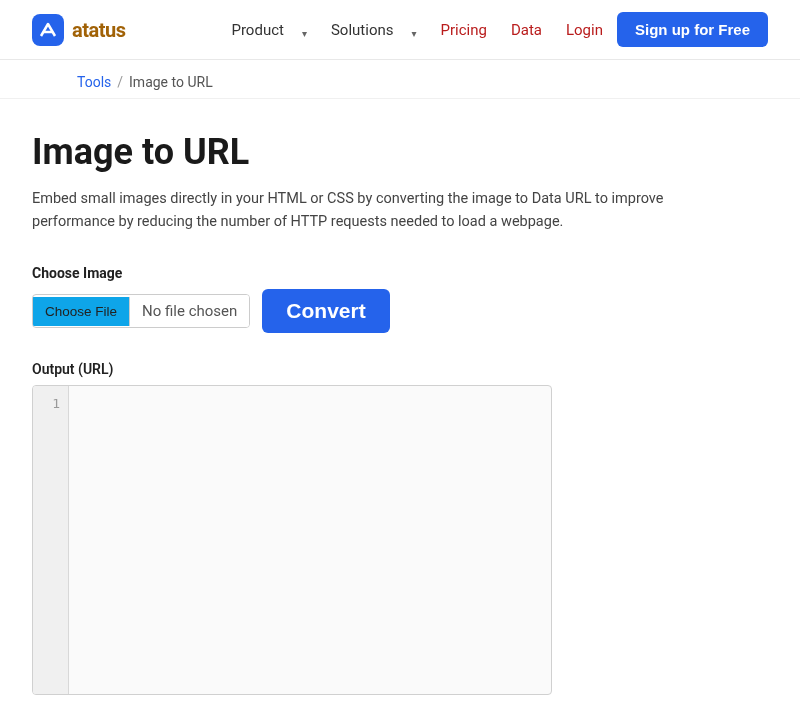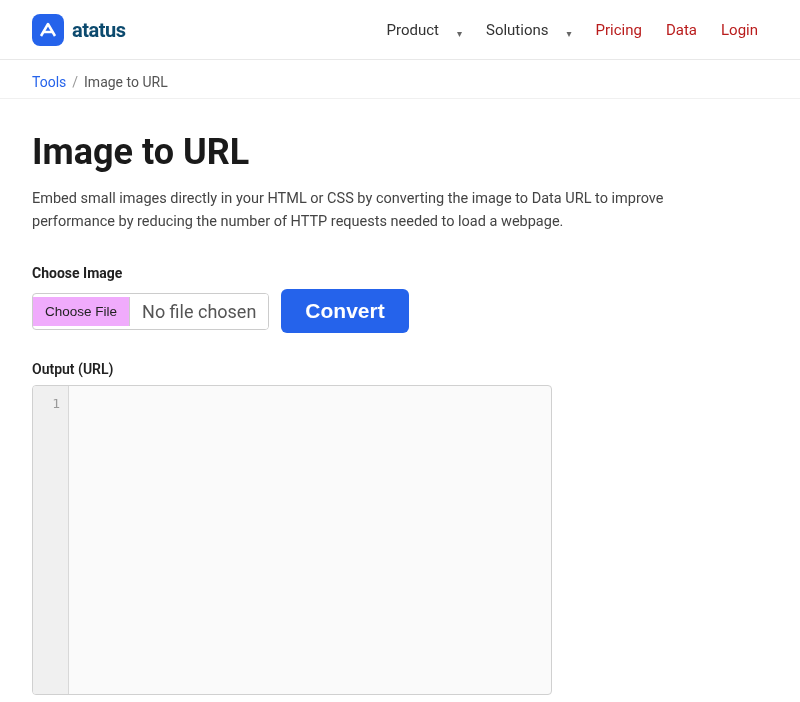--- a/index.html
+++ b/index.html
@@ -33,21 +33,21 @@
     }
 
     .logo-icon {
       width: 32px;
       height: 32px;
     }
 
     .logo-text {
       font-size: 20px;
       font-weight: 700;
-      color: #0c4a6e;
+      color: #a16207;
       letter-spacing: -0.5px;
     }
 
     nav {
       display: flex;
       align-items: center;
       gap: 4px;
     }
 
     .nav-item {
@@ -96,20 +96,21 @@
     .breadcrumb {
       display: flex;
       align-items: center;
       gap: 6px;
       font-size: 14px;
     }
 
     .breadcrumb-link {
       color: #2563eb;
       cursor: pointer;
+      margin-left: 45px;
     }
 
     .breadcrumb-sep {
       color: #999;
     }
 
     .breadcrumb-current {
       color: #555;
     }
 
@@ -151,33 +152,33 @@
     .file-input-wrapper {
       display: flex;
       align-items: center;
       border: 1px solid #ccc;
       border-radius: 4px;
       overflow: hidden;
       background: #fff;
     }
 
     .choose-file-btn {
-      background: #f0abfc;
+      background: #0ea5e9;
       border: none;
       border-right: 1px solid #ccc;
       padding: 7px 12px;
       font-size: 13.5px;
       color: #222;
       cursor: pointer;
       white-space: nowrap;
     }
 
     .file-name-text {
       padding: 7px 12px;
-      font-size: 18px;
+      font-size: 15px;
       color: #555;
       background: #fff;
     }
 
     .convert-btn {
       background: #2563eb;
       color: #fff;
       border: none;
       border-radius: 6px;
       padding: 10px 24px;
@@ -257,20 +258,21 @@
       <span>Product</span>
       <span class="nav-chevron">▾</span>
     </div>
     <div class="nav-item">
       <span>Solutions</span>
       <span class="nav-chevron">▾</span>
     </div>
     <div class="nav-plain">Pricing</div>
     <div class="nav-plain">Data</div>
     <div class="nav-plain">Login</div>
+    <button class="signup-btn">Sign up for Free</button>
   </nav>
 </header>
 
 <div class="breadcrumb-bar">
   <div class="breadcrumb">
     <span class="breadcrumb-link">Tools</span>
     <span class="breadcrumb-sep">/</span>
     <span class="breadcrumb-current">Image to URL</span>
   </div>
 </div>

